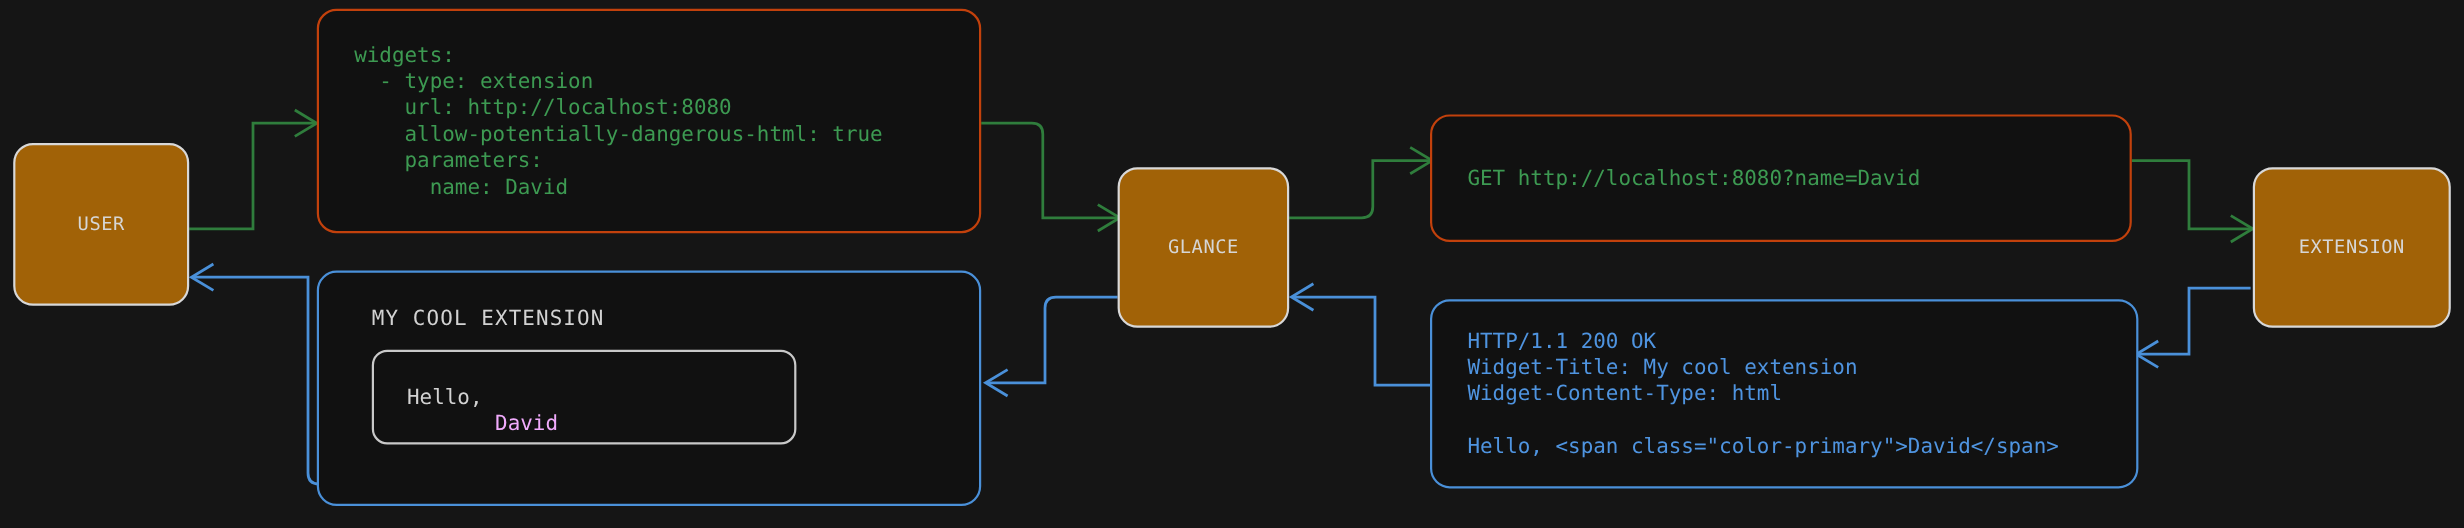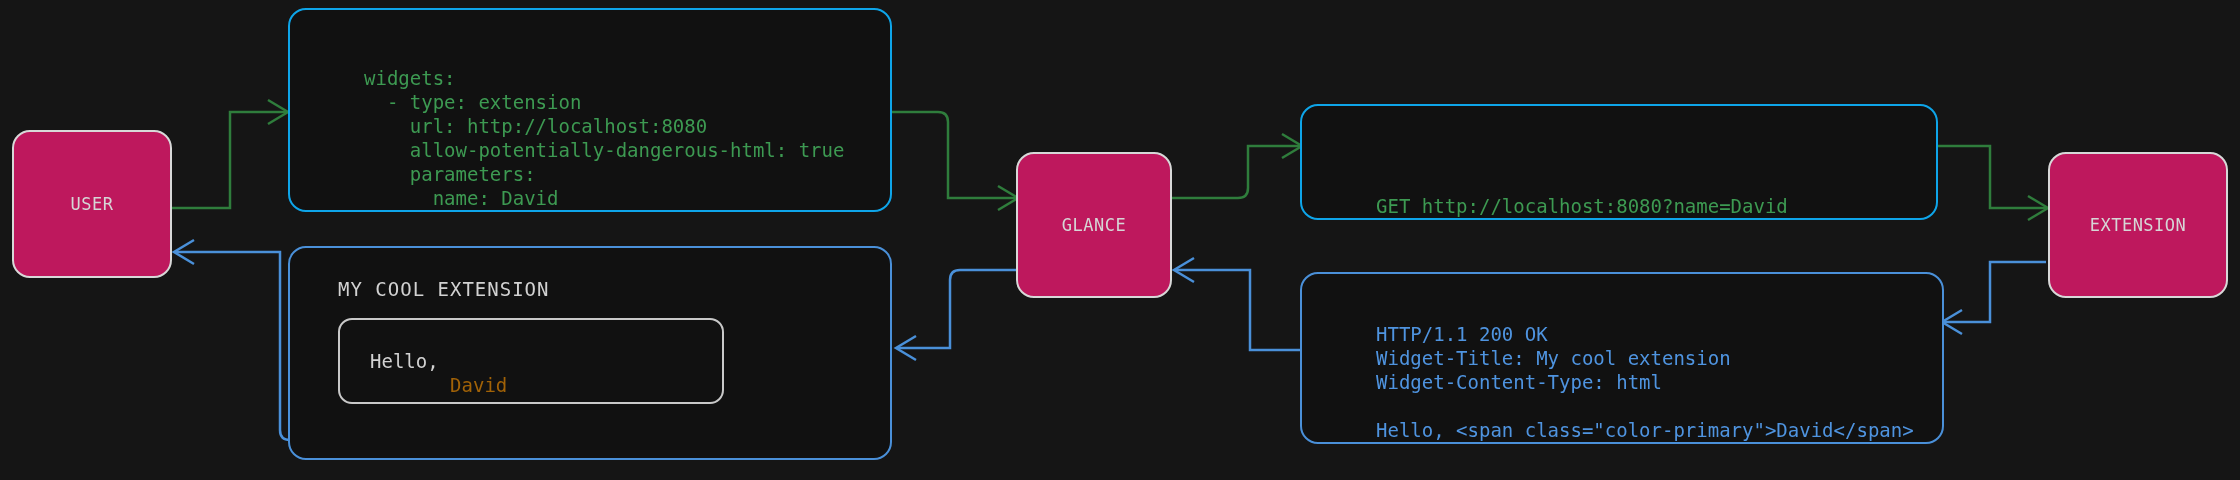--- a/index.html
+++ b/index.html
@@ -25,43 +25,42 @@
     top: 0;
     width: 2240px;
     height: 480px;
     pointer-events: none;
   }
 
   .node {
     position: absolute;
     border: 2px solid #d8d8d8;
     border-radius: 18px;
-    background: #be185d;
+    background: #a16207;
     display: flex;
     align-items: center;
     justify-content: center;
     box-sizing: border-box;
   }
   .node-label {
     color: #d6d6d6;
     font-family: "DejaVu Sans Mono", monospace;
     font-size: 17px;
     letter-spacing: 0.5px;
     white-space: nowrap;
   }
 
   .msgbox {
     position: absolute;
     border-radius: 18px;
     background: #111111;
     box-sizing: border-box;
-    border: 2px solid #0ea5e9;
+    border: 2px solid #c2410c;
     display: flex;
-    align-items: flex-end;
-    padding-left: 42px;
+    align-items: center;
   }
   .msgbox.blue { border-color: #4a90d9; }
 
   .code {
     font-family: "DejaVu Sans Mono", monospace;
     font-size: 19px;
     line-height: 24px;
     white-space: pre;
     color: #3d9a52;
     margin: 0;
@@ -94,21 +93,21 @@
     align-items: center;
     width: 386px;
     margin-left: 14px;
   }
   .widget-inner-text {
     font-family: "DejaVu Sans Mono", monospace;
     font-size: 19px;
     color: #d2d2d2;
     white-space: pre;
   }
-  .accent-name { color: #a16207; margin-top: 48px; }
+  .accent-name { color: #f0abfc; margin-top: 48px; }
 </style>
 </head>
 <body>
 
 <div id="stage">
 
   <svg id="wires" viewBox="0 0 2240 480" width="2240" height="480" xmlns="http://www.w3.org/2000/svg">
     <g fill="none" stroke-width="2.5" stroke-linecap="butt" stroke-linejoin="miter">
 
       <g stroke="#2f7d3c">

